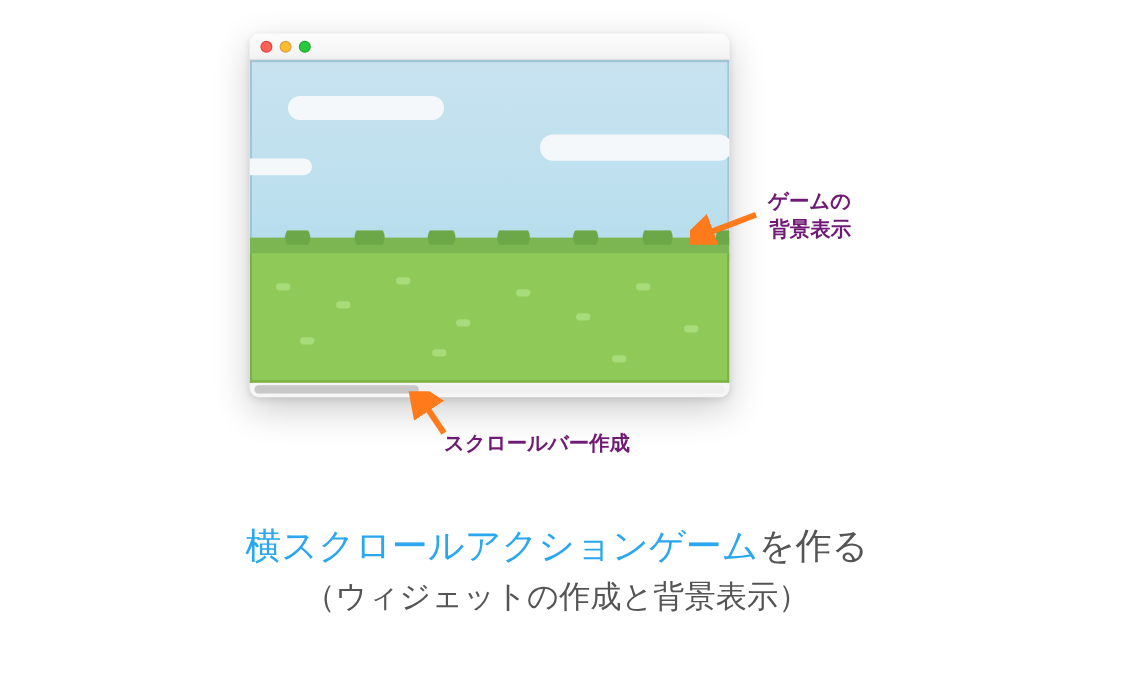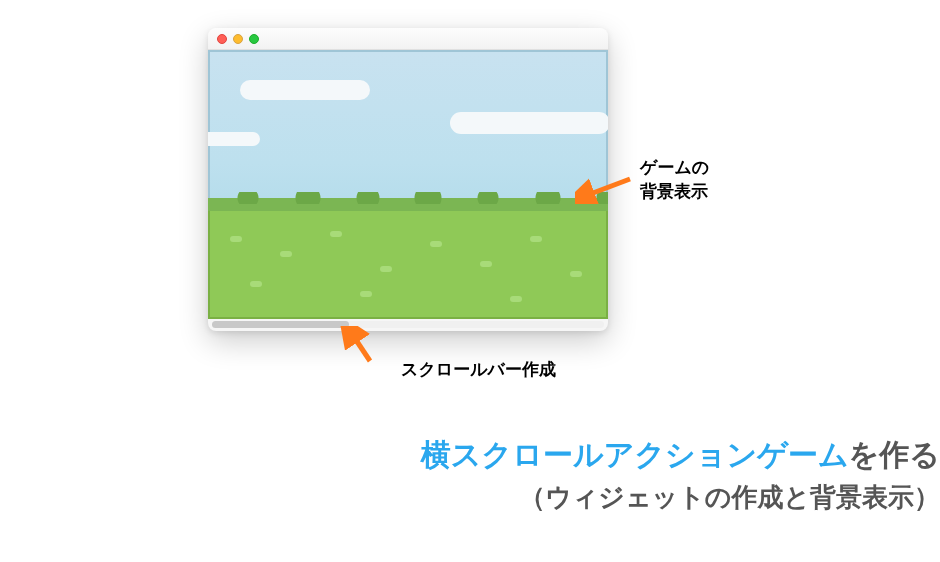--- a/index.html
+++ b/index.html
@@ -122,35 +122,35 @@
       position: absolute;
       left: 0;
       top: 0;
       bottom: 0;
       width: 35%;
       background: #c8c8c8;
       border-radius: 4px;
     }
     .annotation {
       position: absolute;
-      color: #000000;
+      color: #701a75;
       font-weight: 700;
       font-size: 17px;
       line-height: 1.4;
-      text-align: left;
+      text-align: right;
       white-space: nowrap;
     }
     .arrow {
       position: absolute;
     }
     .heading {
       position: absolute;
-      left: 0; right: 0;
-      text-align: right;
-      font-weight: 700;
+      left: 0; right: 12px;
+      text-align: center;
+      font-weight: 400;
     }
     .heading1 {
       top: 435px;
       font-size: 30px;
       color: #555;
     }
     .heading1 .blue { color: #2aa7ee; }
     .heading2 {
       top: 480px;
       font-size: 26px;
@@ -212,21 +212,21 @@
 </div>
 <svg class="arrow" style="left:575px; top:174px; width:60px; height:30px;">
   <defs>
     <marker id="ah1" markerWidth="8" markerHeight="8" refX="2" refY="3" orient="auto">
       <path d="M0,0 L0,6 L7,3 z" fill="#ff7a1a"></path>
     </marker>
   </defs>
   <line x1="55" y1="5" x2="10" y2="22" stroke="#ff7a1a" stroke-width="5" marker-end="url(#ah1)"></line>
 </svg>
 
-<div class="annotation" style="left:401px; top:358px;">スクロールバー作成</div>
+<div class="annotation" style="left:370px; top:358px;">スクロールバー作成</div>
 <svg class="arrow" style="left:340px; top:326px; width:40px; height:38px;">
   <defs>
     <marker id="ah2" markerWidth="8" markerHeight="8" refX="2" refY="3" orient="auto">
       <path d="M0,0 L0,6 L7,3 z" fill="#ff7a1a"></path>
     </marker>
   </defs>
   <line x1="30" y1="35" x2="12" y2="8" stroke="#ff7a1a" stroke-width="5" marker-end="url(#ah2)"></line>
 </svg>
 
 <div class="heading heading1">

